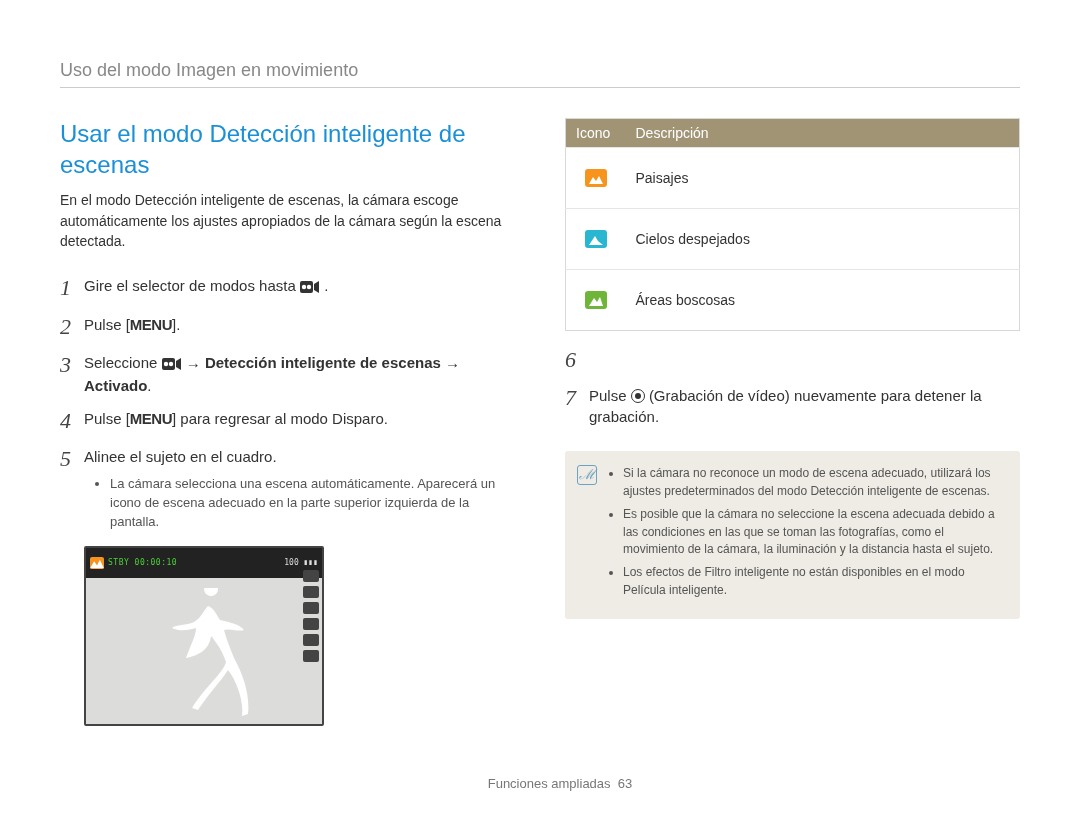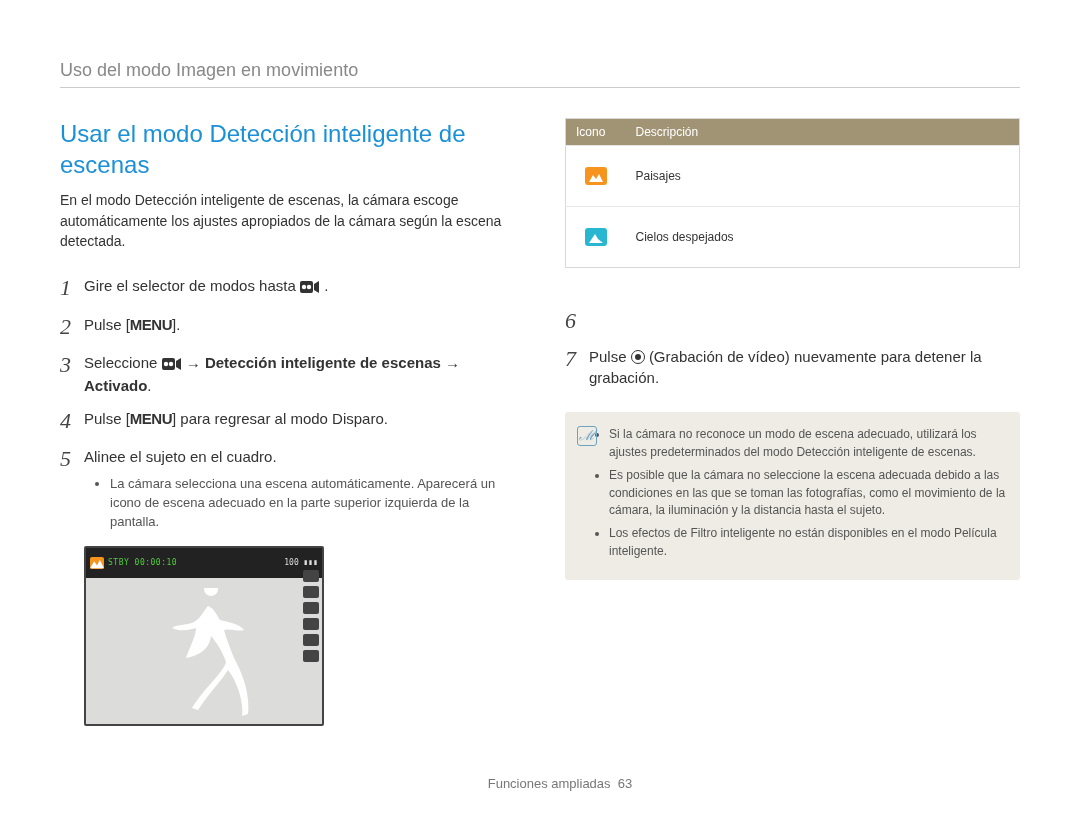--- a/index.html
+++ b/index.html
@@ -33,41 +33,41 @@
   .cs-top { height: 18px; background: #222; display: flex; align-items: center; padding: 15px 4px; gap: 4px; }
   .cs-icon { width: 14px; height: 12px; border-radius: 2px; display: inline-flex; align-items: center; justify-content: center; font-size: 8px; }
   .cs-icon.orange { background: #f7941d; color: #fff; }
   .cs-stby { color: #4cd038; font-size: 8px; font-family: monospace; letter-spacing: 0.5px;}
   .cs-top-right { margin-left: auto; color: #ddd; font-size: 8px; font-family: monospace; }
   .cs-right { position: absolute; right: 3px; top: 22px; display: flex; flex-direction: column; gap: 4px; }
   .cs-right .ri { width: 16px; height: 12px; background: #444; border-radius: 2px; }
   .silhouette { position: absolute; left: 70px; top: 40px; width: 100px; height: 130px; }
 
   
-  .tbl { width: 100%; border: 1px solid #d8d8d8; border-collapse: collapse; font-size: 12px; margin-bottom: 40px; }
+  .tbl { width: 100%; border: 1px solid #d8d8d8; border-collapse: collapse; font-size: 14px; margin-bottom: 16px; }
   .tbl th { background: #a19475; color: #fff; text-align: left; padding: 6px 10px; font-weight: normal; }
   .tbl th:first-child { width: 60px; }
   .tbl td { padding: 21px 10px; border-top: 1px solid #e6e6e6; vertical-align: middle; }
   .tbl td:first-child { text-align: center; }
   .scene-icon { width: 22px; height: 18px; border-radius: 3px; display: inline-flex; align-items: center; justify-content: center; }
   .ic-orange { background: #f7941d; }
   .ic-red { background: #f05a28; }
   .ic-cyan { background: #29b6d1; }
   .ic-green { background: #6fb53a; }
   .scene-icon svg { width: 14px; height: 11px; }
 
   .rec-circle {
     display: inline-block; width: 14px; height: 14px; border: 1.5px solid #333; border-radius: 50%;
     position: relative; top: 2px;
   }
   .rec-circle::after { content: ""; position: absolute; left: 3px; top: 3px; width: 6px; height: 6px; background: #333; border-radius: 50%; }
 
   .note-box { background: #efece5; border-radius: 3px; padding: 14px 14px 14px 44px; font-size: 12px; color: #555; position: relative; line-height: 1.45; margin-top: 24px; }
   .note-icon { position: absolute; left: 12px; top: 14px; width: 20px; height: 20px; border: 1.5px solid #6ca2c2; border-radius: 3px; display: flex; align-items: center; justify-content: center; color: #6ca2c2; font-style: italic; font-family: Georgia, serif; font-size: 14px; }
-  .note-box ul { list-style: disc; }
+  .note-box ul { list-style: disc; margin-left: 14px; }
   .note-box li { margin-bottom: 6px; }
 
   .footer { position: absolute; bottom: 24px; left: 0; right: 0; text-align: center; font-size: 13px; color: #777; margin-left: 40px; }
 
   
   .movie-icon { display: inline-block; vertical-align: -2px; }
   .menu-text { display: inline-block; font-weight: bold; letter-spacing: -0.5px; }
 </style>
 </head>
 <body>
@@ -181,20 +181,28 @@
           <td>Paisajes</td>
         </tr>
         <tr>
           <td><span class="scene-icon ic-cyan">
                 <svg viewBox="0 0 14 11">
                   <path d="M0 11 L6 2 L9 7 L14 11 Z" fill="#fff"></path>
                 </svg>
               </span></td>
           <td>Cielos despejados</td>
         </tr>
+        <tr>
+          <td><span class="scene-icon ic-green">
+                <svg viewBox="0 0 14 11">
+                  <path d="M0 11 L5 3 L8 7 L11 2 L14 11 Z" fill="#fff"></path>
+                </svg>
+              </span></td>
+          <td>Áreas boscosas</td>
+        </tr>
       </tbody>
     </table>
 
     <div class="step">
       <div class="num">6</div>
     </div>
 
     <div class="step">
       <div class="num">7</div>
       <div class="step-body">

